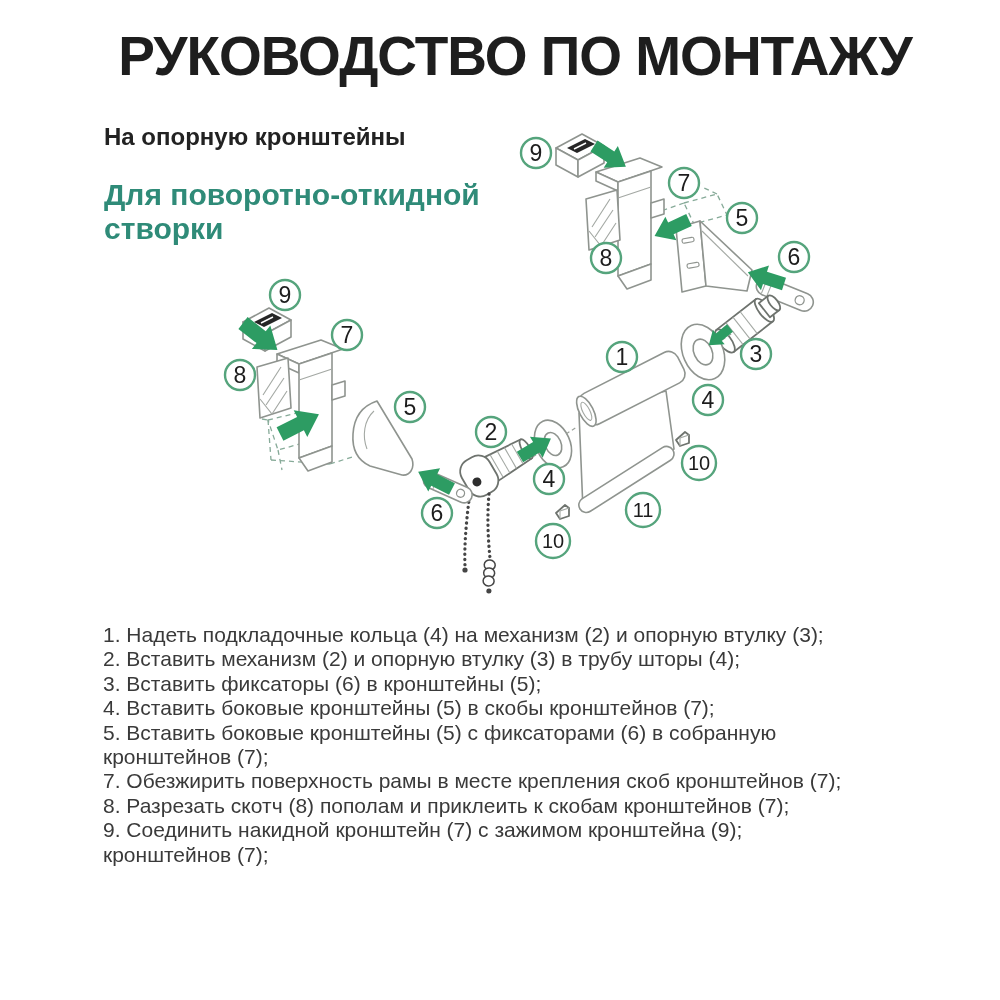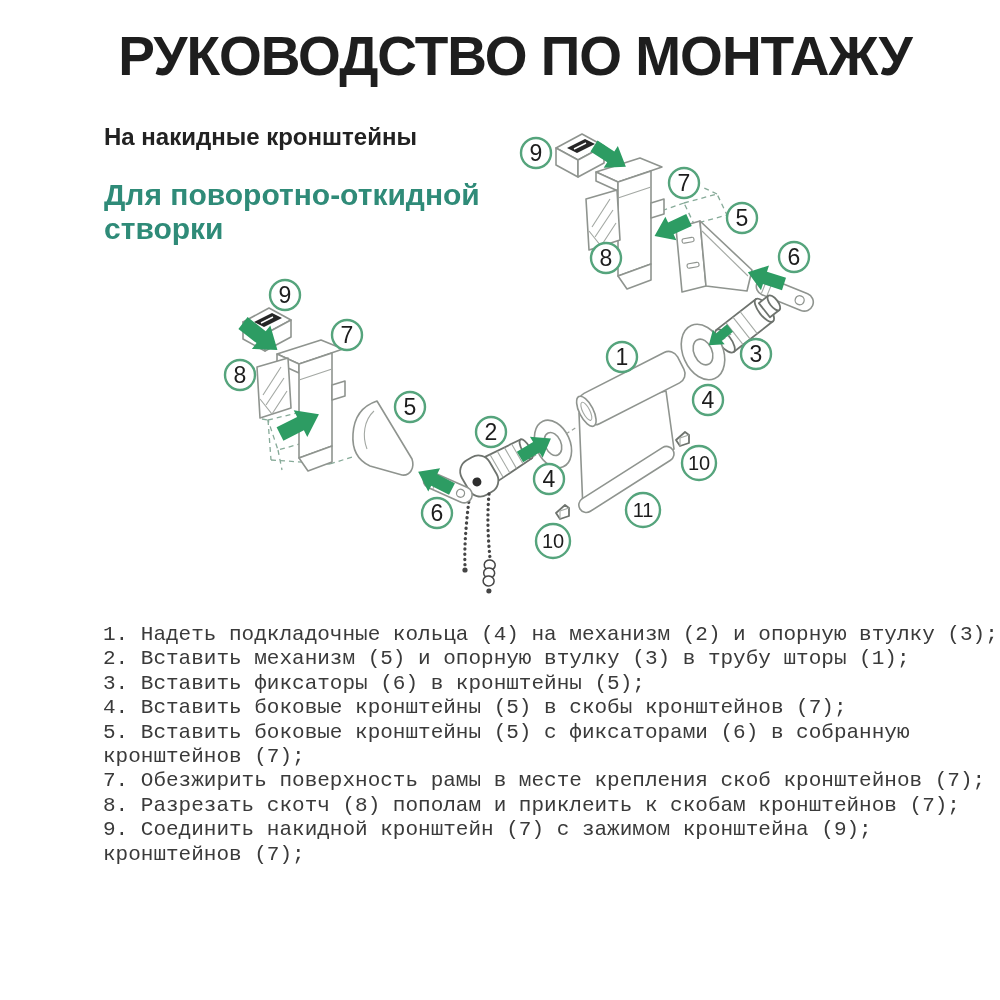--- a/index.html
+++ b/index.html
@@ -25,21 +25,21 @@
   }
   .accent-heading{
     position:absolute;left:104px;top:178px;width:400px;
     font-size:30px;font-weight:700;line-height:34px;color:var(--accent-teal,#2F8B78);
   }
   .diagram{position:absolute;left:0;top:0;}
   .instructions{
     position:absolute;left:103px;top:623px;width:860px;
     color:var(--body-ink,#3A3A3A);font-size:21px;
   }
-  .instructions div{height:24.4px;line-height:24.4px;white-space:nowrap;font-family:Liberation Mono, monospace;}
+  .instructions div{height:24.4px;line-height:24.4px;white-space:nowrap;}
 
   
   .part{fill:#ffffff;stroke:#8f948f;stroke-width:1.6;stroke-linejoin:round;}
   .dark{stroke:#6e736e;stroke-width:1.8;}
   .detail{fill:none;stroke:#a3a8a3;stroke-width:1.1;}
   .axis{stroke:#9aa09a;stroke-width:1.2;stroke-dasharray:4 3;}
   .ghost{fill:none;stroke:#86aa98;stroke-width:1.3;stroke-dasharray:5 4;}
   .slot{fill:#262626;}
   .hl{stroke:#ffffff;stroke-width:1.4;}
   .slotline{fill:#ffffff;stroke:#8f948f;stroke-width:1.1;}
@@ -50,21 +50,21 @@
   .callout circle{fill:#ffffff;stroke:var(--callout-green,#55A47C);stroke-width:2.4;}
   .callout text{font-family:"Liberation Sans",sans-serif;font-size:23px;fill:#1d1d1d;text-anchor:middle;}
   .callout.two text{font-size:20px;}
 </style>
 </head>
 <body>
 
 <div class="page">
 
   <h1 class="title">РУКОВОДСТВО ПО МОНТАЖУ</h1>
-  <div class="subtitle">На накидные кронштейны</div>
+  <div class="subtitle">На опорную кронштейны</div>
   <div class="accent-heading">Для поворотно-откидной створки</div>
 
   <svg class="diagram" width="1000" height="620" viewBox="0 0 1000 620" xmlns="http://www.w3.org/2000/svg">
     <defs>
       <path id="arr" d="M0,-6.5 L20,-6.5 L20,-13 L38,0 L20,13 L20,6.5 L0,6.5 Z"></path>
     </defs>
 
     <g>
       <polygon class="ghost" points="684,203 717,194 727,215 694,224"></polygon>
       <line class="ghost" x1="684" y1="203" x2="664" y2="210"></line>
@@ -293,21 +293,21 @@
         </g>
       <g class="callout" transform="translate(437,513)">
           <circle r="15"></circle>
           <text y="8">6</text>
         </g>
     </g>
   </svg>
 
   <div class="instructions">
     <div>1. Надеть подкладочные кольца (4) на механизм (2) и опорную втулку (3);</div>
-    <div>2. Вставить механизм (5) и опорную втулку (3) в трубу шторы (1);</div>
+    <div>2. Вставить механизм (2) и опорную втулку (3) в трубу шторы (4);</div>
     <div>3. Вставить фиксаторы (6) в кронштейны (5);</div>
     <div>4. Вставить боковые кронштейны (5) в скобы кронштейнов (7);</div>
     <div>5. Вставить боковые кронштейны (5) с фиксаторами (6) в собранную</div>
     <div>кронштейнов (7);</div>
     <div>7. Обезжирить поверхность рамы в месте крепления скоб кронштейнов (7);</div>
     <div>8. Разрезать скотч (8) пополам и приклеить к скобам кронштейнов (7);</div>
     <div>9. Соединить накидной кронштейн (7) с зажимом кронштейна (9);</div>
     <div>кронштейнов (7);</div>
   </div>
 

